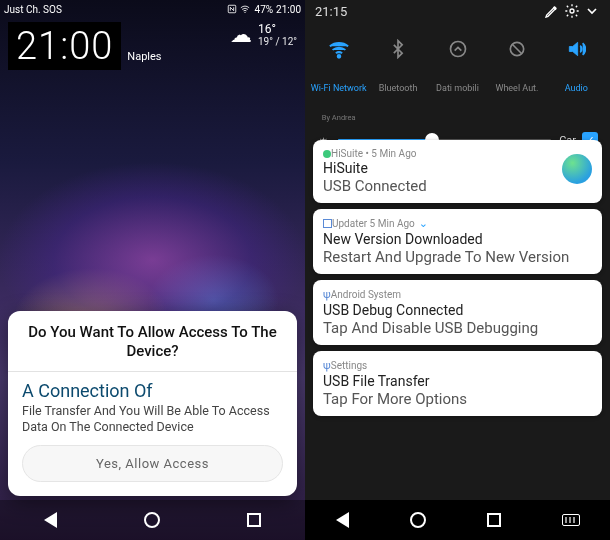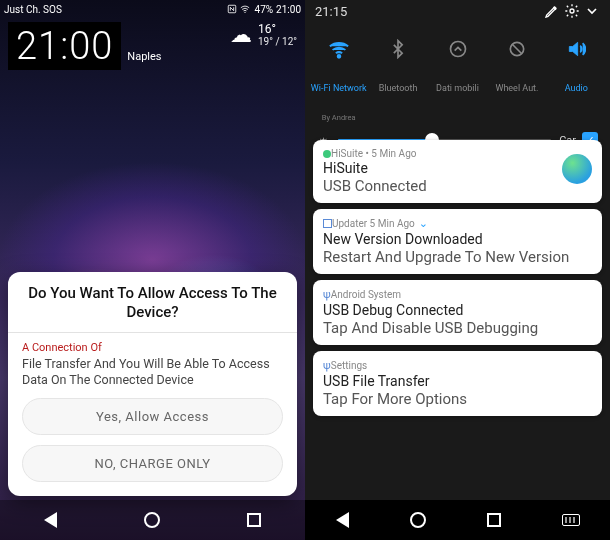--- a/index.html
+++ b/index.html
@@ -35,21 +35,21 @@
       radial-gradient(ellipse 220px 140px at 50% 45%, rgba(180,80,200,.55), rgba(80,40,160,.35) 45%, transparent 70%),
       radial-gradient(ellipse 120px 80px at 30% 60%, rgba(255,200,90,.5), transparent 65%),
       radial-gradient(ellipse 100px 70px at 70% 55%, rgba(90,180,255,.45), transparent 65%);
     pointer-events:none;
   }
 
   
   .dialog { position:absolute; left:8px; right:8px; bottom:44px; background:#fff; border-radius:12px; padding:12px 14px 14px; box-shadow:0 6px 22px rgba(0,0,0,.45); }
   .dialog h2 { font-size:15px; text-align:center; font-weight:500; color:#111; line-height:1.25; }
   .dialog hr { border:none; border-top:1px solid #e2e2e2; margin:10px -14px 8px; }
-  .dialog .sub { font-size:11px; color:#b91c1c;}
+  .dialog .sub { font-size:18px; color:#0c4a6e;}
   .dialog .desc { font-size:12.5px; color:#444; margin-top:2px; line-height:1.3; }
   .dialog .btn { display:block; width:100%; text-align:center; padding:10px 0; margin-top:10px; border:1px solid #e5e5e5; background:#f7f7f7; border-radius:22px; font-size:13px; color:#666; letter-spacing:.5px; }
 
   
   .navbar { position:absolute; left:0; right:0; bottom:0; height:40px; display:flex; justify-content:space-around; align-items:center; background:rgba(0,0,0,.35); }
   .navbar .nbtn { width:22px; height:22px; display:flex; align-items:center; justify-content:center; }
   .tri { width:0; height:0; border-top:8px solid transparent; border-bottom:8px solid transparent; border-right:13px solid #fff; }
   .circ { width:16px; height:16px; border:2px solid #fff; border-radius:50%; }
   .sq { width:14px; height:14px; border:2px solid #fff; }
 
@@ -129,21 +129,20 @@
   </div>
 
   <div class="nebula"></div>
 
   <div class="dialog">
     <h2>Do You Want To Allow Access To The Device?</h2>
     <hr>
     <div class="sub">A Connection Of</div>
     <div class="desc">File Transfer And You Will Be Able To Access Data On The Connected Device</div>
     <div class="btn">Yes, Allow Access</div>
-    <div class="btn">NO, CHARGE ONLY</div>
   </div>
 
   <div class="navbar">
     <div class="nbtn">
         <div class="tri"></div>
       </div>
     <div class="nbtn">
         <div class="circ"></div>
       </div>
     <div class="nbtn">

